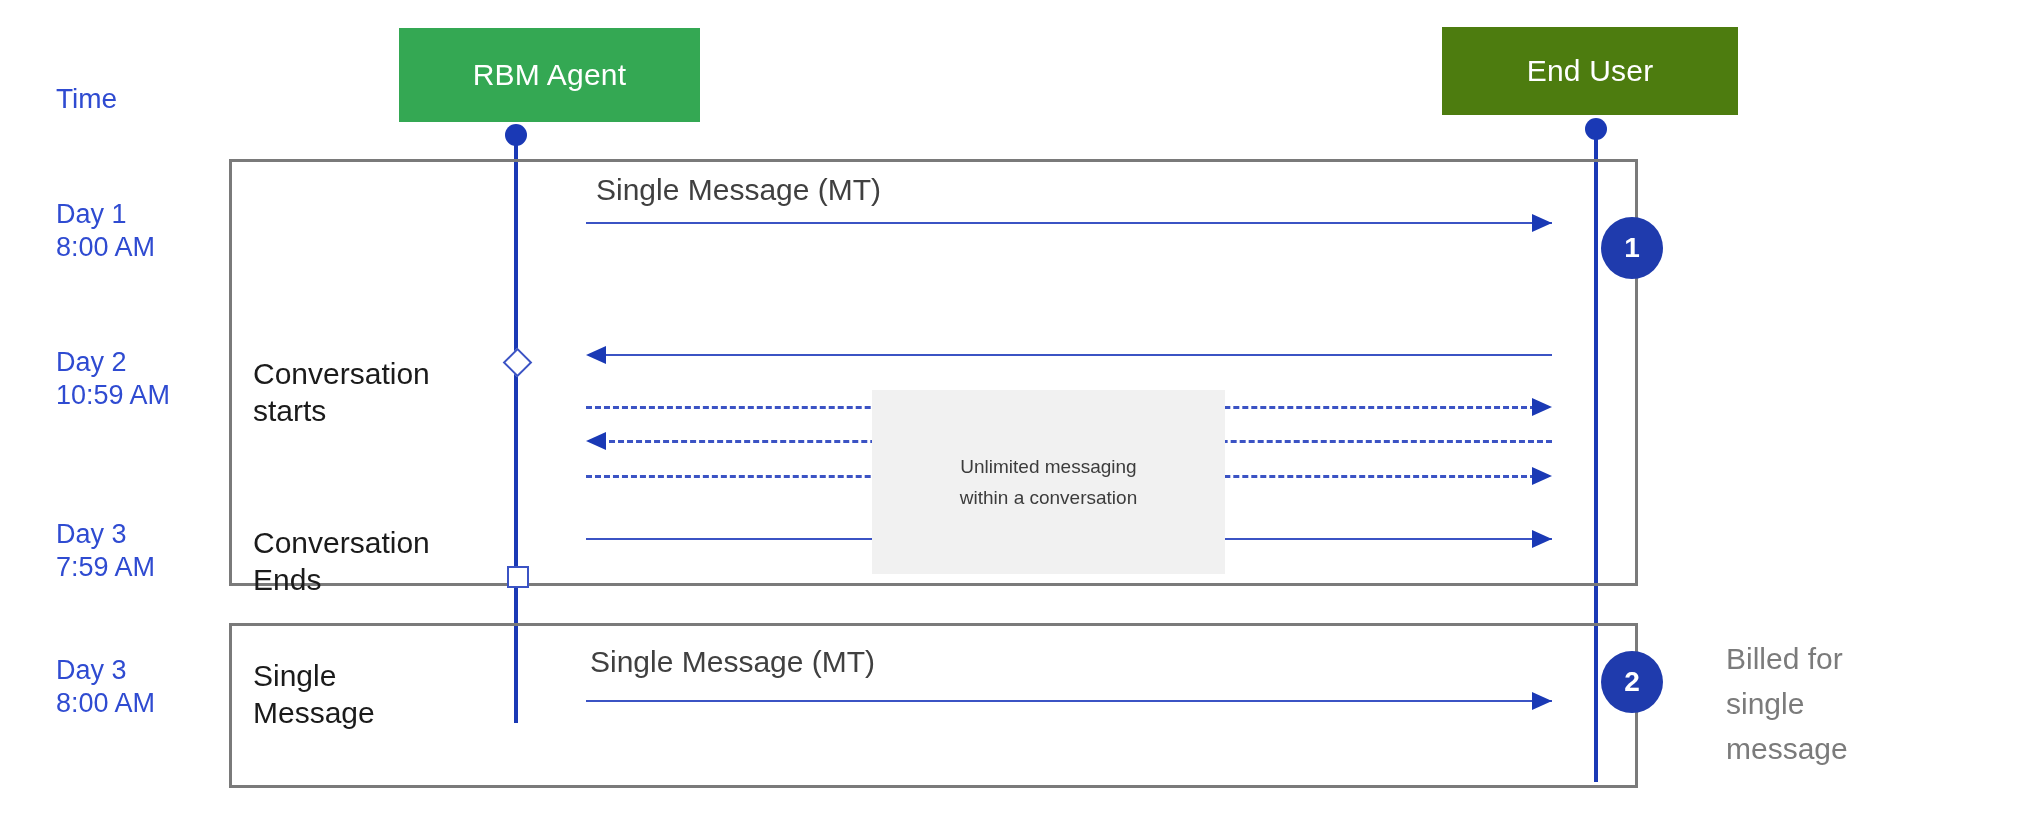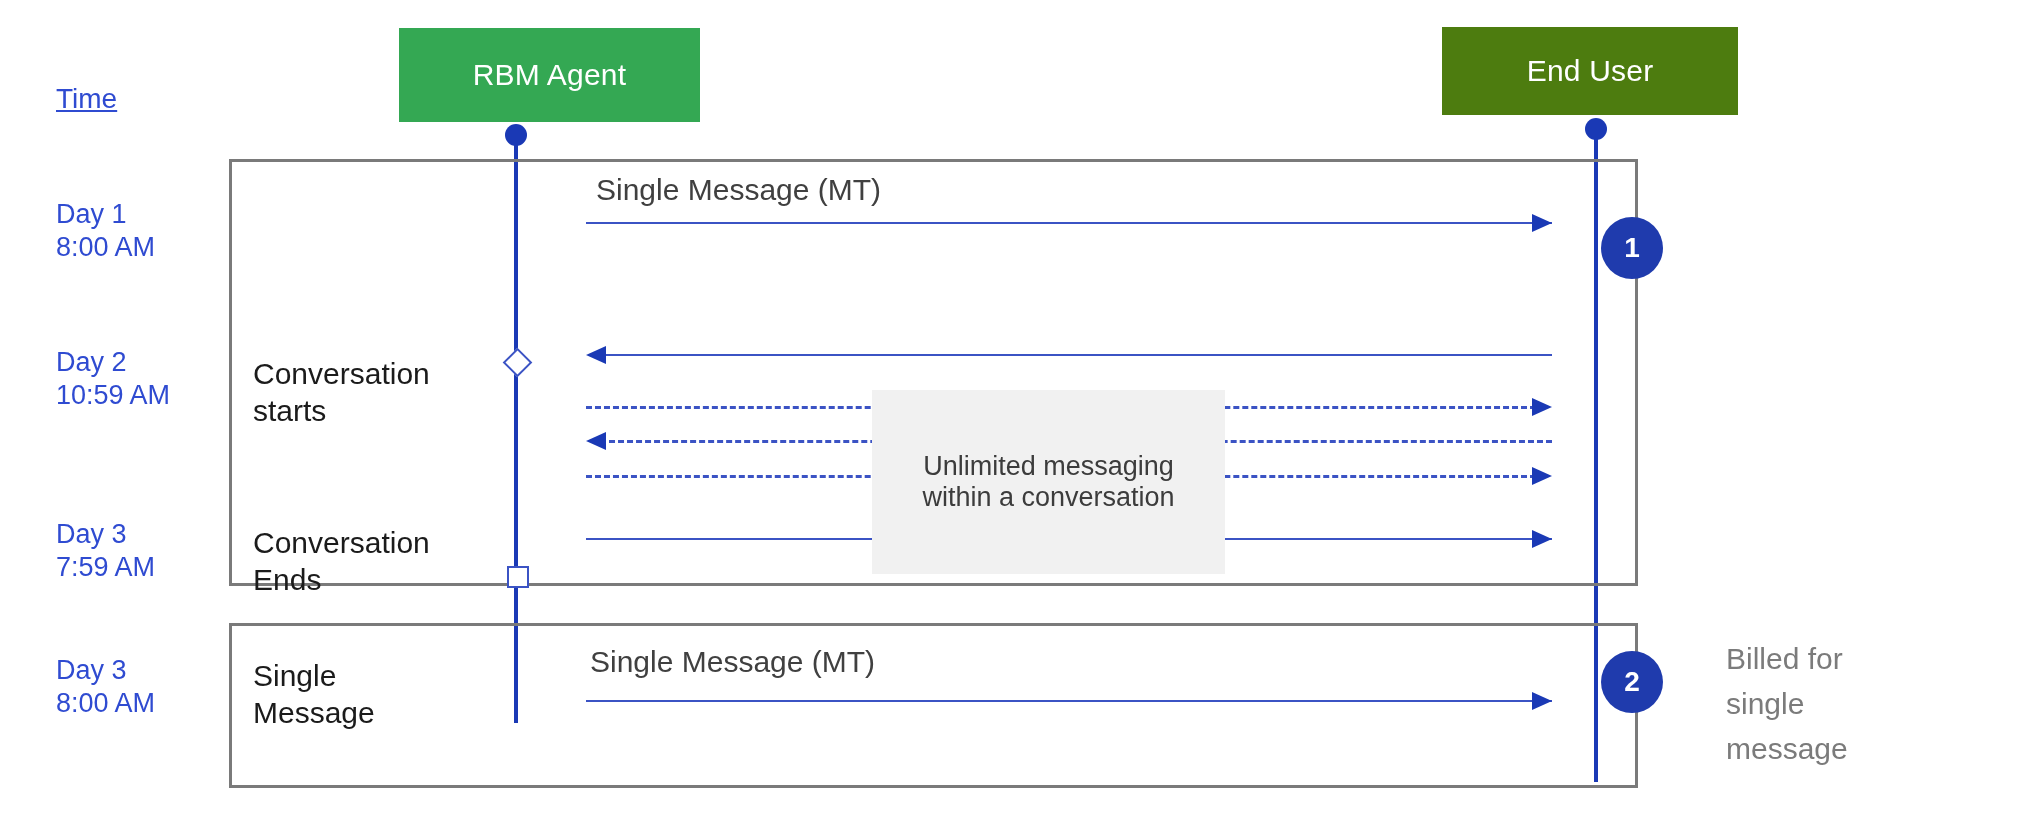--- a/index.html
+++ b/index.html
@@ -47,21 +47,21 @@
 
   
   .frame{position:absolute;border:3px solid #7a7a7a;background:transparent;}
   #frame-conversation{left:229px;top:159px;width:1403px;height:421px;}
   #frame-single{left:229px;top:623px;width:1403px;height:159px;}
 
   
   .time-label{
     position:absolute;color:#2f4bd1;font-size:27px;line-height:33px;white-space:pre-line;
   }
-  #time-heading{left:56px;top:82px;font-size:28px;text-decoration:underline;}
+  #time-heading{left:56px;top:82px;font-size:28px;}
   #time-day1{left:56px;top:198px;}
   #time-day2{left:56px;top:346px;}
   #time-day3a{left:56px;top:518px;}
   #time-day3b{left:56px;top:654px;}
 
   
   .side-label{
     position:absolute;color:#1b1b1b;font-size:30px;line-height:37px;white-space:pre-line;
   }
   #label-conv-start{left:253px;top:355px;}
@@ -111,21 +111,21 @@
 
   #msg7-line{left:586px;top:700px;width:966px;}
   #msg7-head{left:1532px;top:692px;}
 
   
   #note-unlimited{
     position:absolute;left:872px;top:390px;width:353px;height:184px;
     background:#f1f1f1;
     display:flex;align-items:center;justify-content:center;
     text-align:center;
-    color:#3c3c3c;font-size:27px;line-height:31px;white-space:pre-line;
+    color:#3c3c3c;font-size:19px;line-height:31px;white-space:pre-line;
   }
 
   
   .callout-badge{
     position:absolute;width:62px;height:62px;border-radius:50%;
     background:#1f3bad;color:#ffffff;
     display:flex;align-items:center;justify-content:center;
     font-size:28px;font-weight:bold;
   }
   #badge-1{left:1601px;top:217px;}

